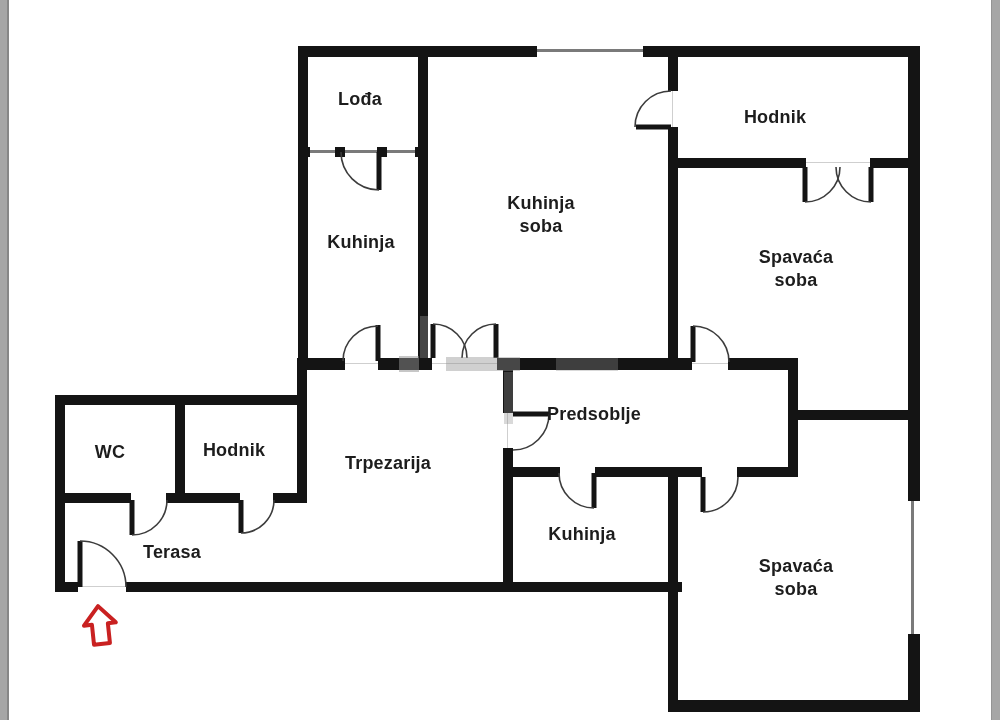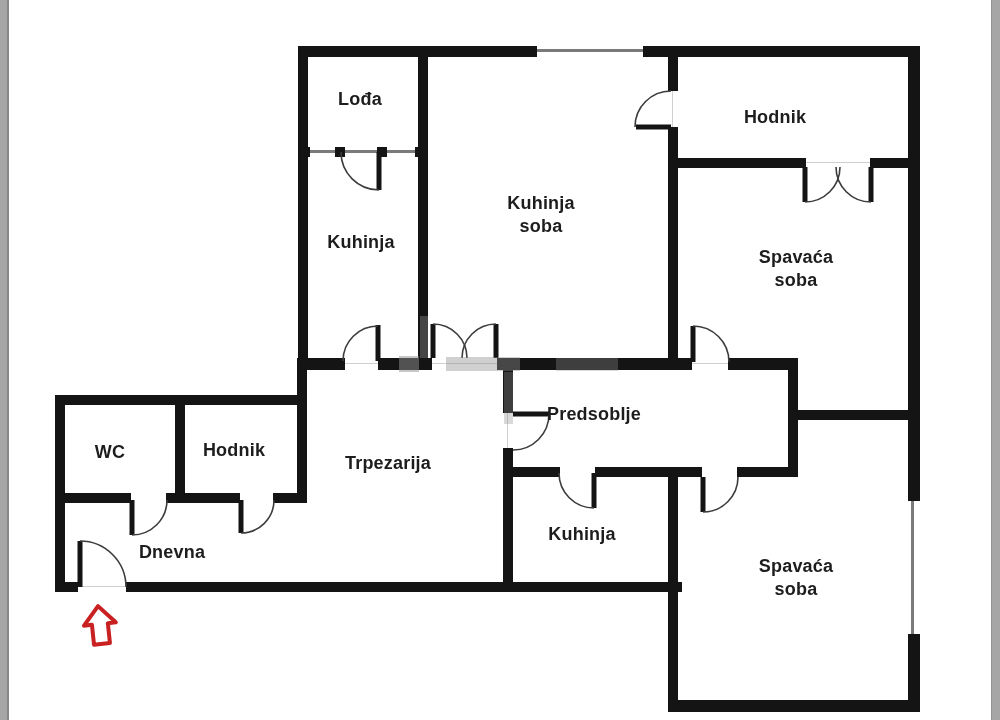--- a/index.html
+++ b/index.html
@@ -167,21 +167,21 @@
   </div>
   <div class="room-label" style="left:775px;top:117px">Hodnik</div>
   <div class="room-label" style="left:796px;top:269px">
     <span>Spavaća</span><br>
     <span>soba</span>
   </div>
   <div class="room-label" style="left:388px;top:463px">Trpezarija</div>
   <div class="room-label" style="left:594px;top:414px">Predsoblje</div>
   <div class="room-label" style="left:110px;top:452px">WC</div>
   <div class="room-label" style="left:234px;top:450px">Hodnik</div>
-  <div class="room-label" style="left:172px;top:552px">Dnevna</div>
+  <div class="room-label" style="left:172px;top:552px">Terasa</div>
   <div class="room-label" style="left:582px;top:534px">Kuhinja</div>
   <div class="room-label" style="left:796px;top:578px">
     <span>Spavaća</span><br>
     <span>soba</span>
   </div>
 
   <svg width="60" height="56" viewBox="70 600 60 56" style="left:70px;top:600px">
     <path id="entrance-arrow-path" d="M100,606 L116,624 L108,624 L108,644 L92,644 L92,624 L84,624 Z" transform="rotate(-6 100 625)" fill="#ffffff" stroke="#c92121" stroke-width="4" stroke-linejoin="round"></path>
   </svg>
 

